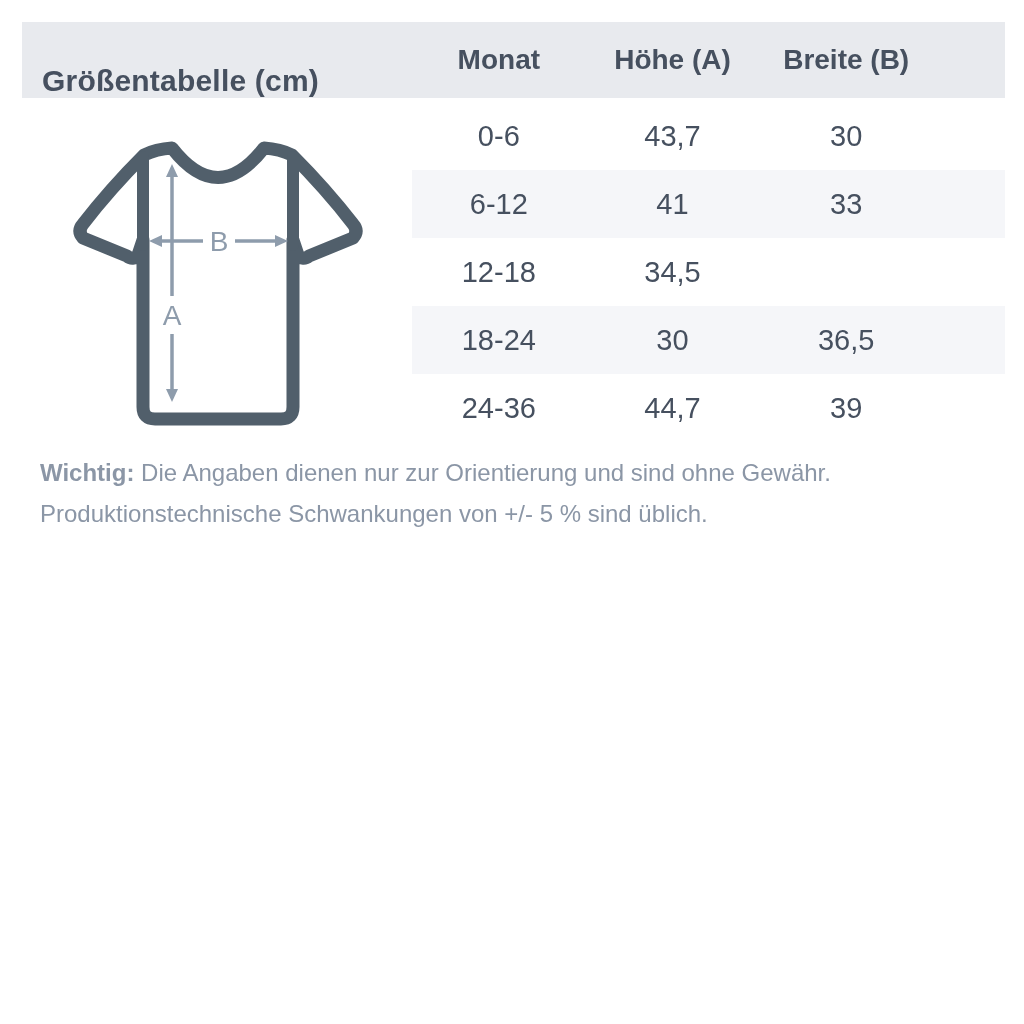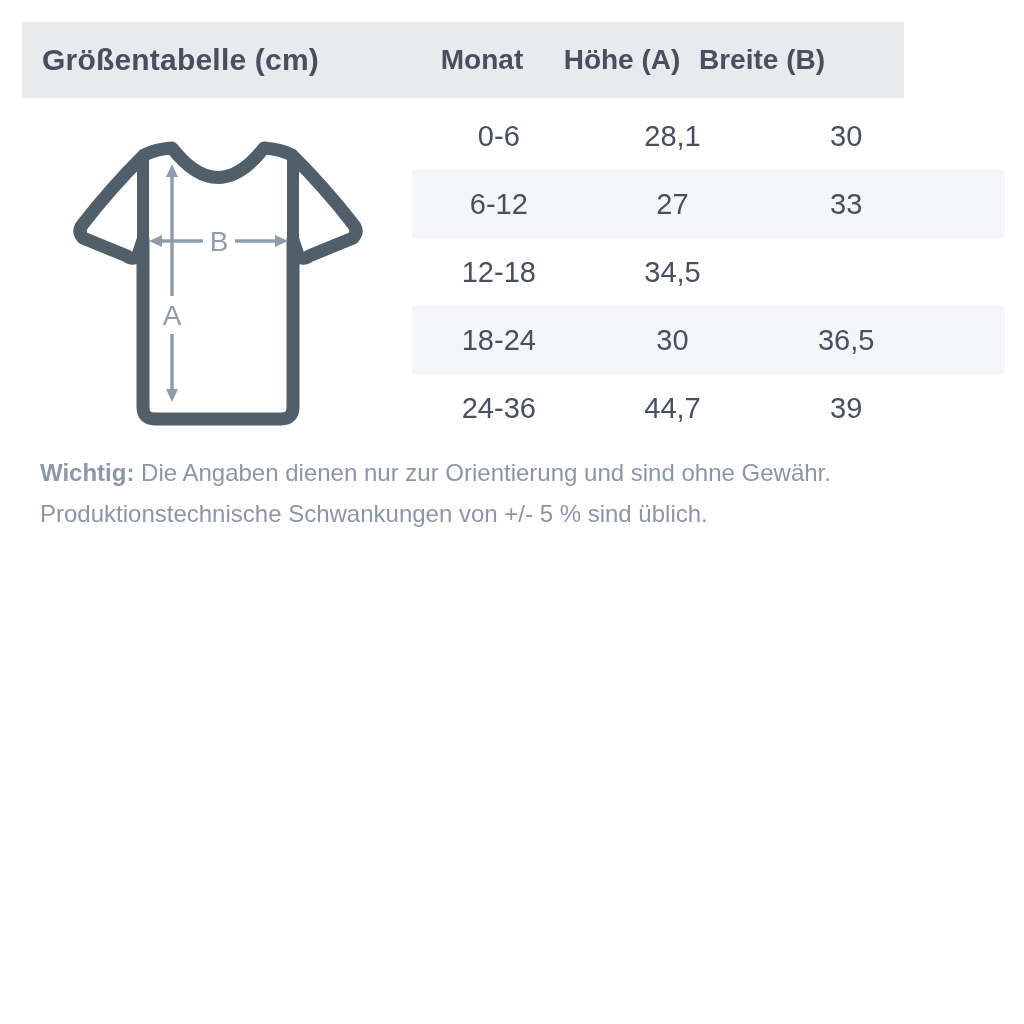--- a/index.html
+++ b/index.html
@@ -15,23 +15,23 @@
   html,body{background:var(--page_bg);}
   body{
     width:1024px;height:1024px;position:relative;overflow:hidden;
     font-family:"Liberation Sans","DejaVu Sans",sans-serif;
     color:var(--text_dark);
   }
   .canvas{position:absolute;inset:0;background:var(--page_bg);}
 
   
   .header-band{
-    position:absolute;left:22px;top:22px;width:882px;height:76px;
+    position:absolute;left:22px;top:22px;width:983px;height:76px;
     background:var(--header_bg);
-    display:flex;align-items:center;
+    display:flex;align-items:flex-end;
   }
   .header-title{
     width:390px;flex:0 0 390px;padding-left:20px;
     font-size:30px;font-weight:bold;letter-spacing:0.2px;
     white-space:nowrap;
   }
   .header-cols{
     flex:1 1 auto;display:grid;grid-template-columns:1fr 1fr 1fr;
     padding-right:72px;height:100%;align-items:center;
   }
@@ -127,26 +127,26 @@
         <text class="arrow-label" x="154" y="121">B</text>
         <line class="arrow-shaft" x1="170" y1="111" x2="212" y2="111"></line>
         <polygon class="arrow-head" points="223,111 210,105 210,117"></polygon>
       </g>
     </svg>
   </div>
 
   <div class="rows">
     <div class="row">
       <div class="cell">0-6</div>
-      <div class="cell">28,1</div>
+      <div class="cell">43,7</div>
       <div class="cell">30</div>
     </div>
     <div class="row alt">
       <div class="cell">6-12</div>
-      <div class="cell">27</div>
+      <div class="cell">41</div>
       <div class="cell">33</div>
     </div>
     <div class="row">
       <div class="cell">12-18</div>
       <div class="cell">34,5</div>
     </div>
     <div class="row alt">
       <div class="cell">18-24</div>
       <div class="cell">30</div>
       <div class="cell">36,5</div>

